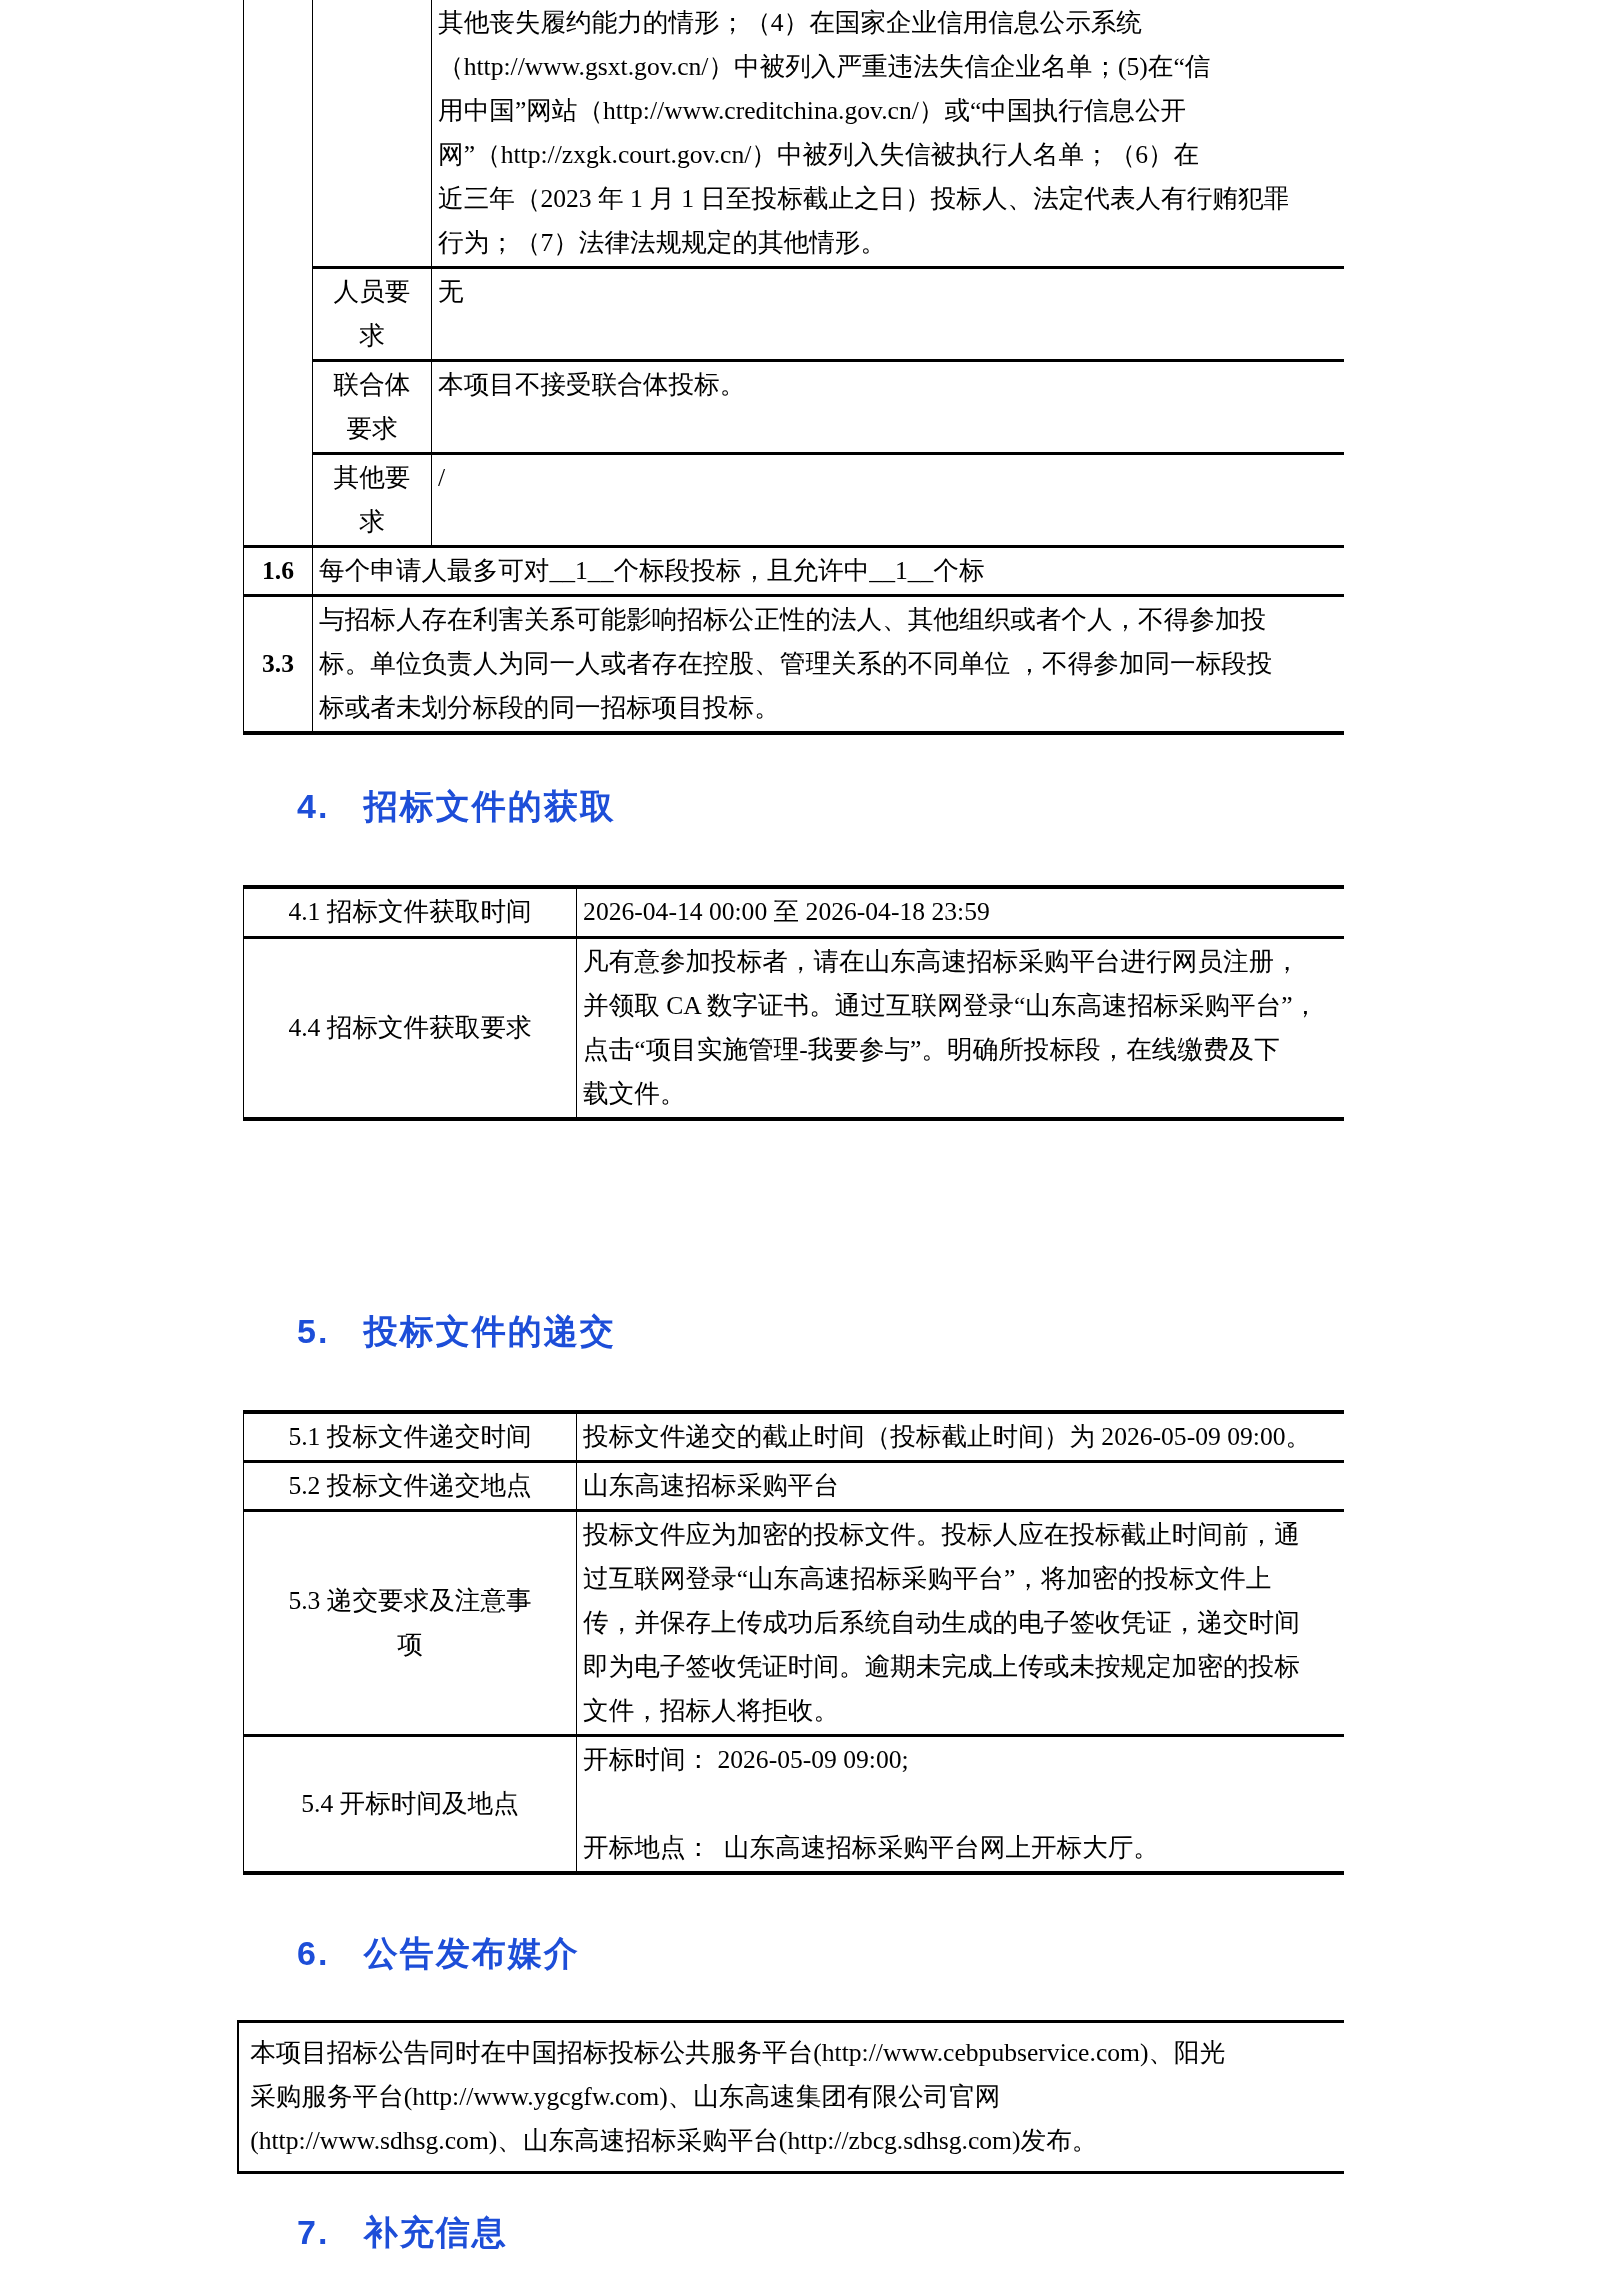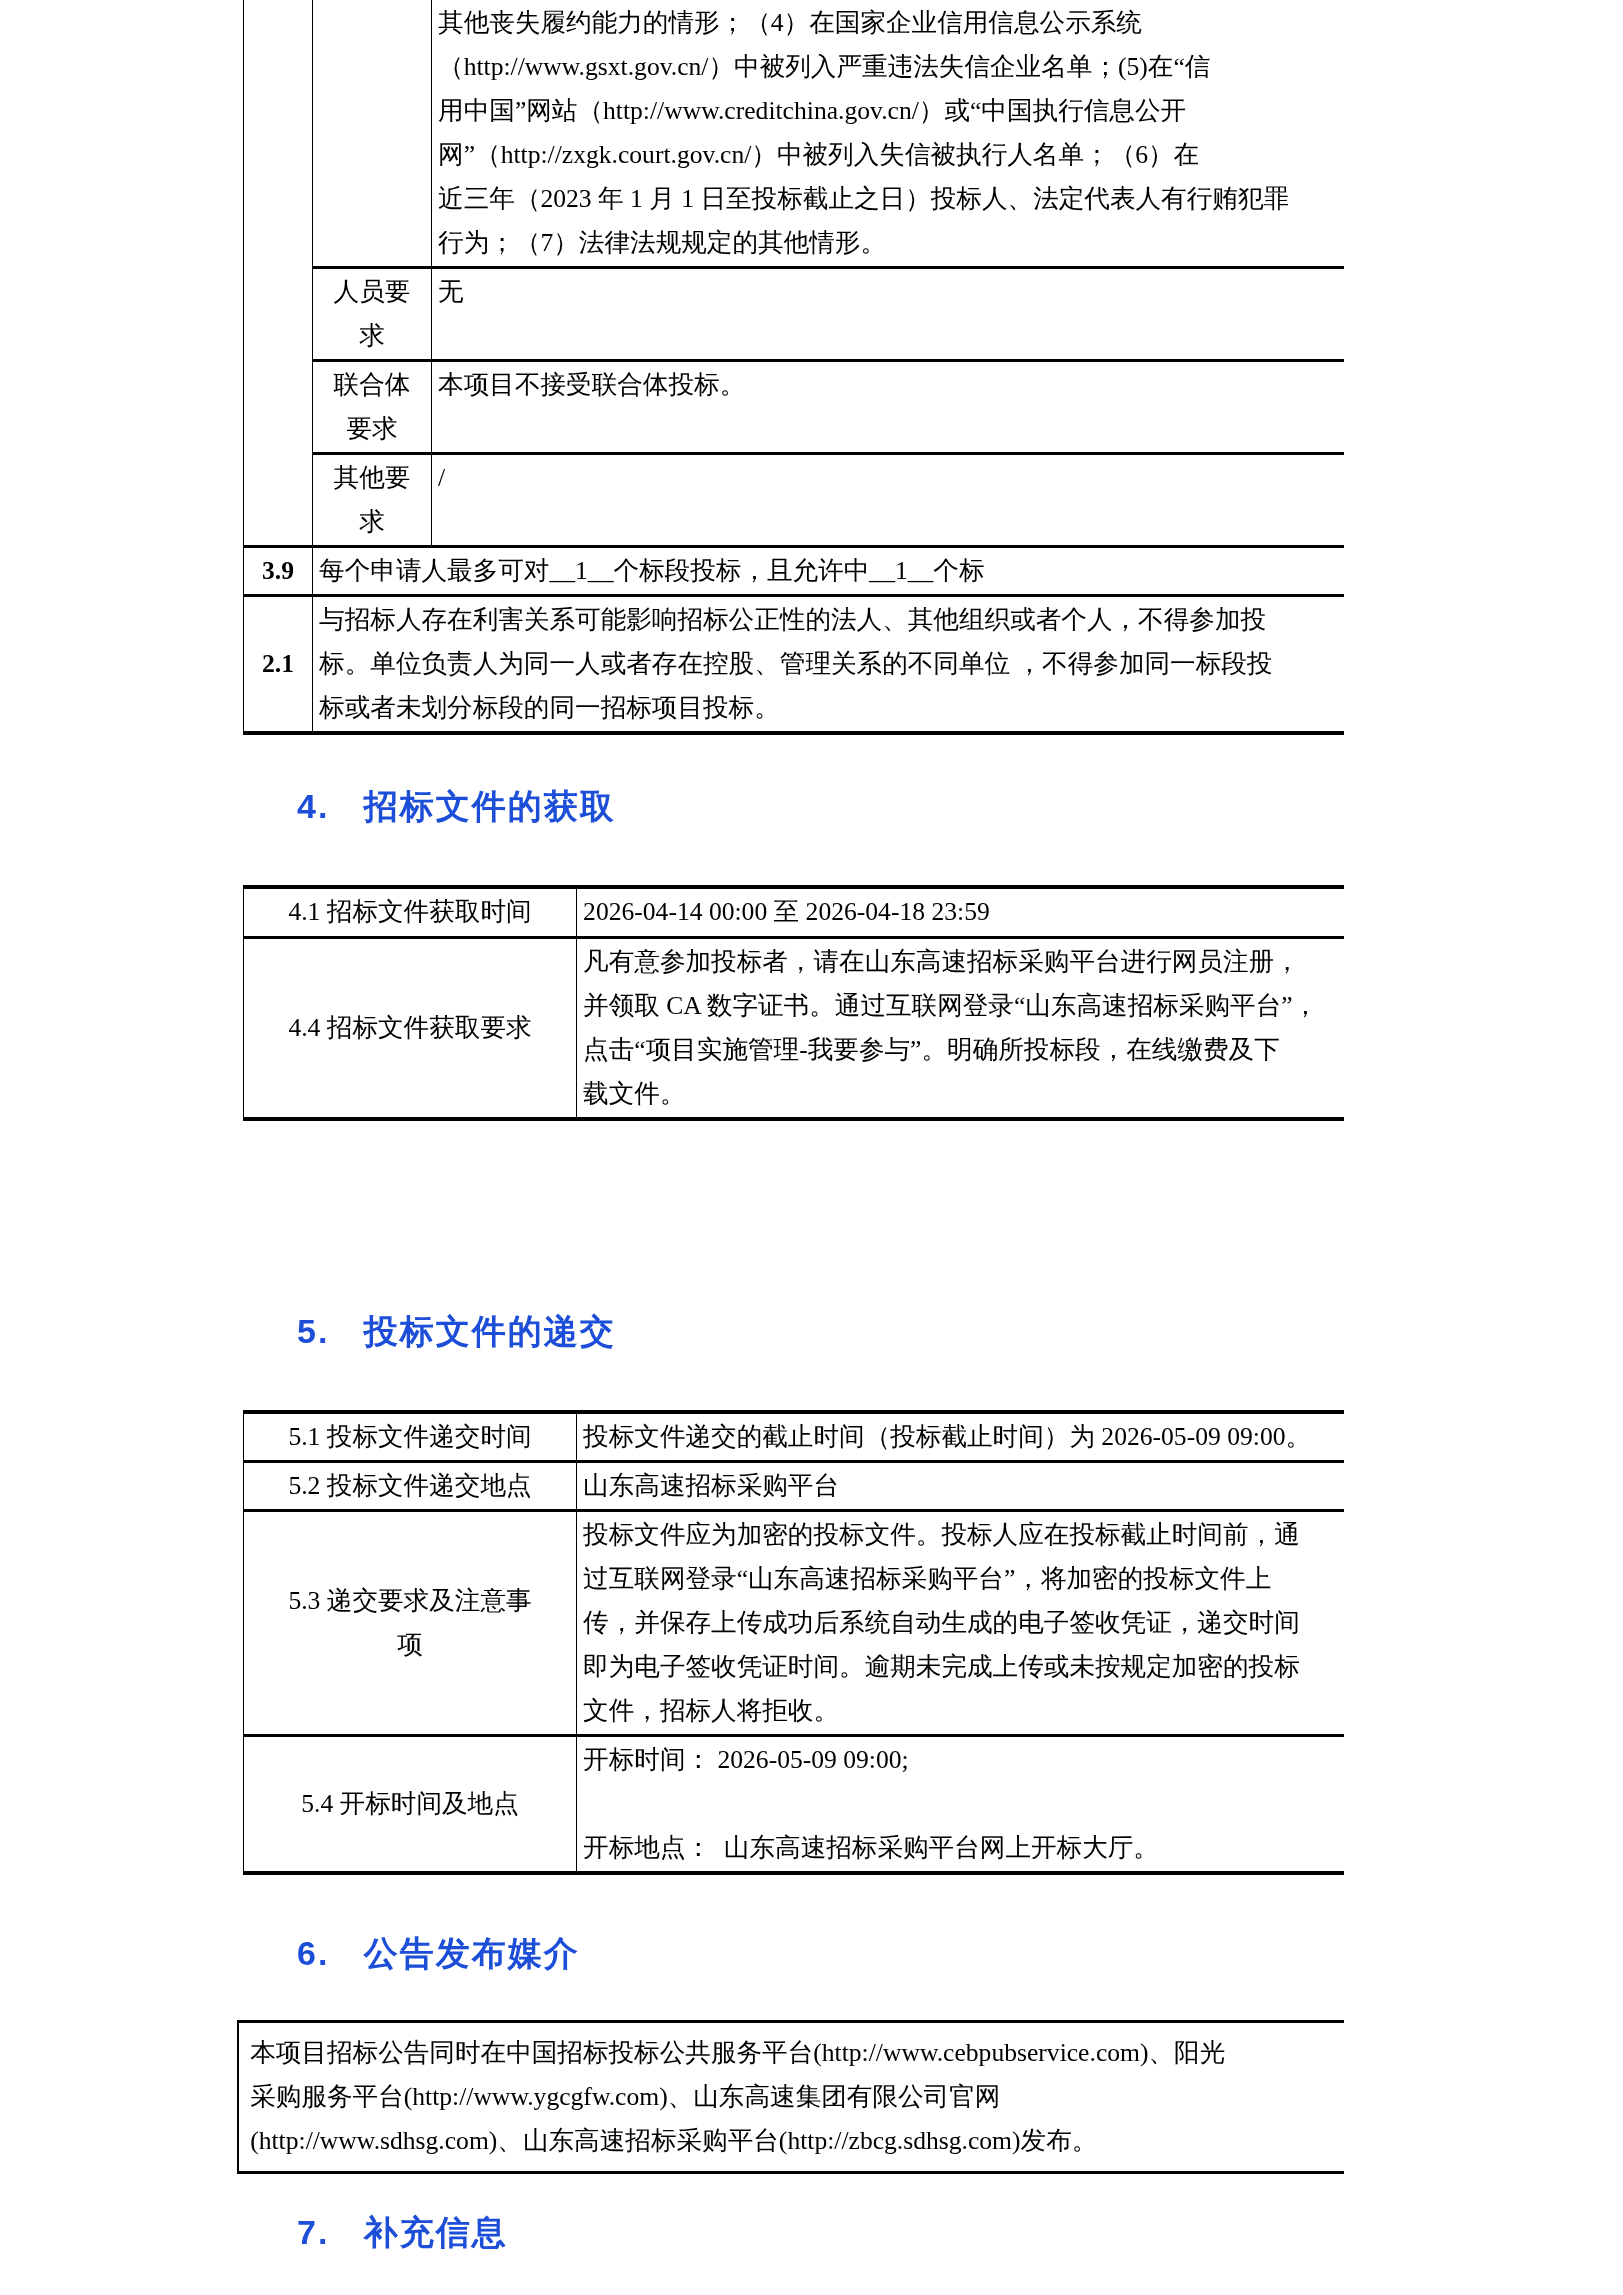--- a/index.html
+++ b/index.html
@@ -84,25 +84,25 @@
         <td class="lbl">联合体
 要求</td>
         <td class="cnt">本项目不接受联合体投标。</td>
       </tr>
       <tr style="height:88px">
         <td class="lbl">其他要
 求</td>
         <td class="cnt">/</td>
       </tr>
       <tr style="height:49px">
-        <td class="num">3.9</td>
+        <td class="num">1.6</td>
         <td class="cnt" colspan="2">每个申请人最多可对__1__个标段投标，且允许中__1__个标</td>
       </tr>
       <tr class="last" style="height:134px">
-        <td class="num">2.1</td>
+        <td class="num">3.3</td>
         <td class="cnt" colspan="2">与招标人存在利害关系可能影响招标公正性的法人、其他组织或者个人，不得参加投
 标。单位负责人为同一人或者存在控股、管理关系的不同单位 ，不得参加同一标段投
 标或者未划分标段的同一招标项目投标。</td>
       </tr>
     </tbody>
   </table>
 
   <h2 class="hd" style="top:784px">4.   招标文件的获取</h2>
 
   <table class="tbl t45" style="top:885px">

